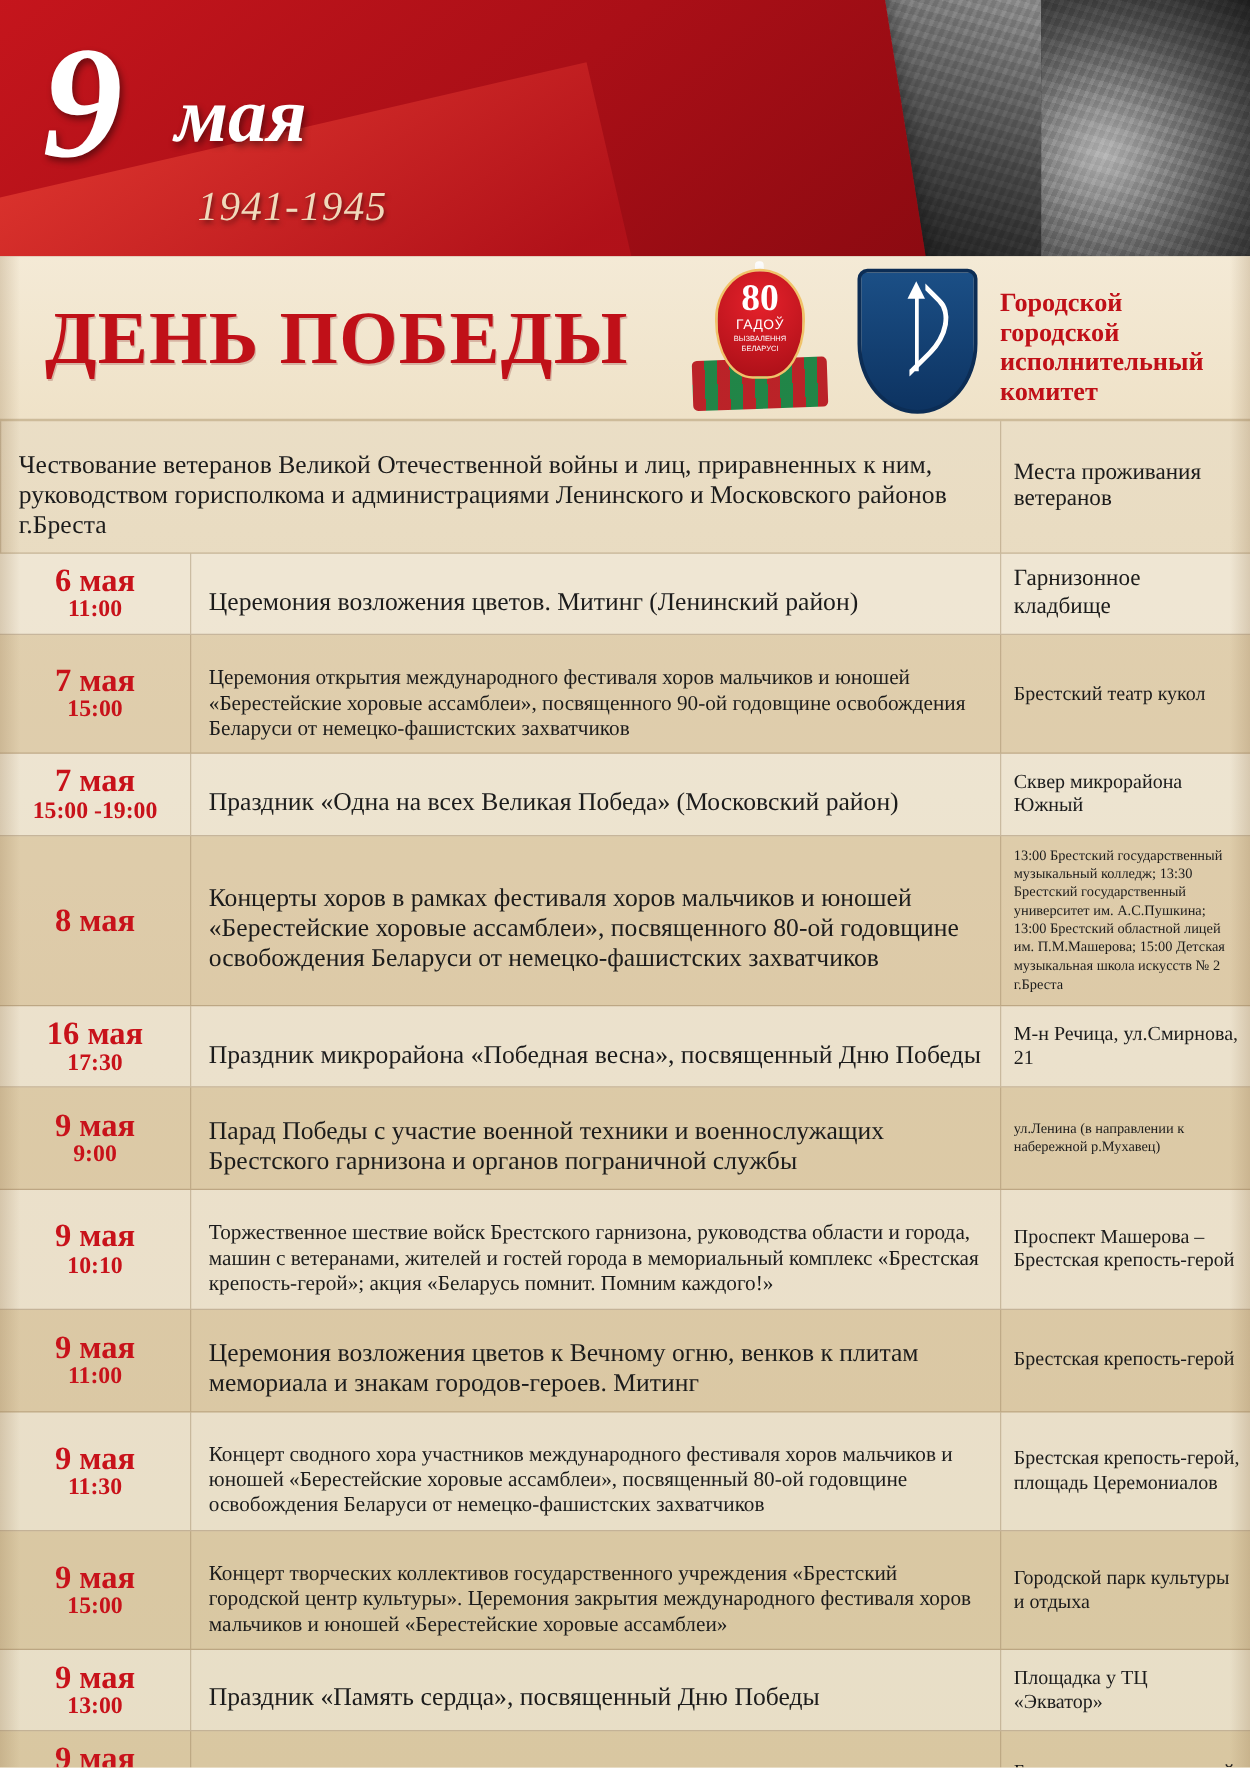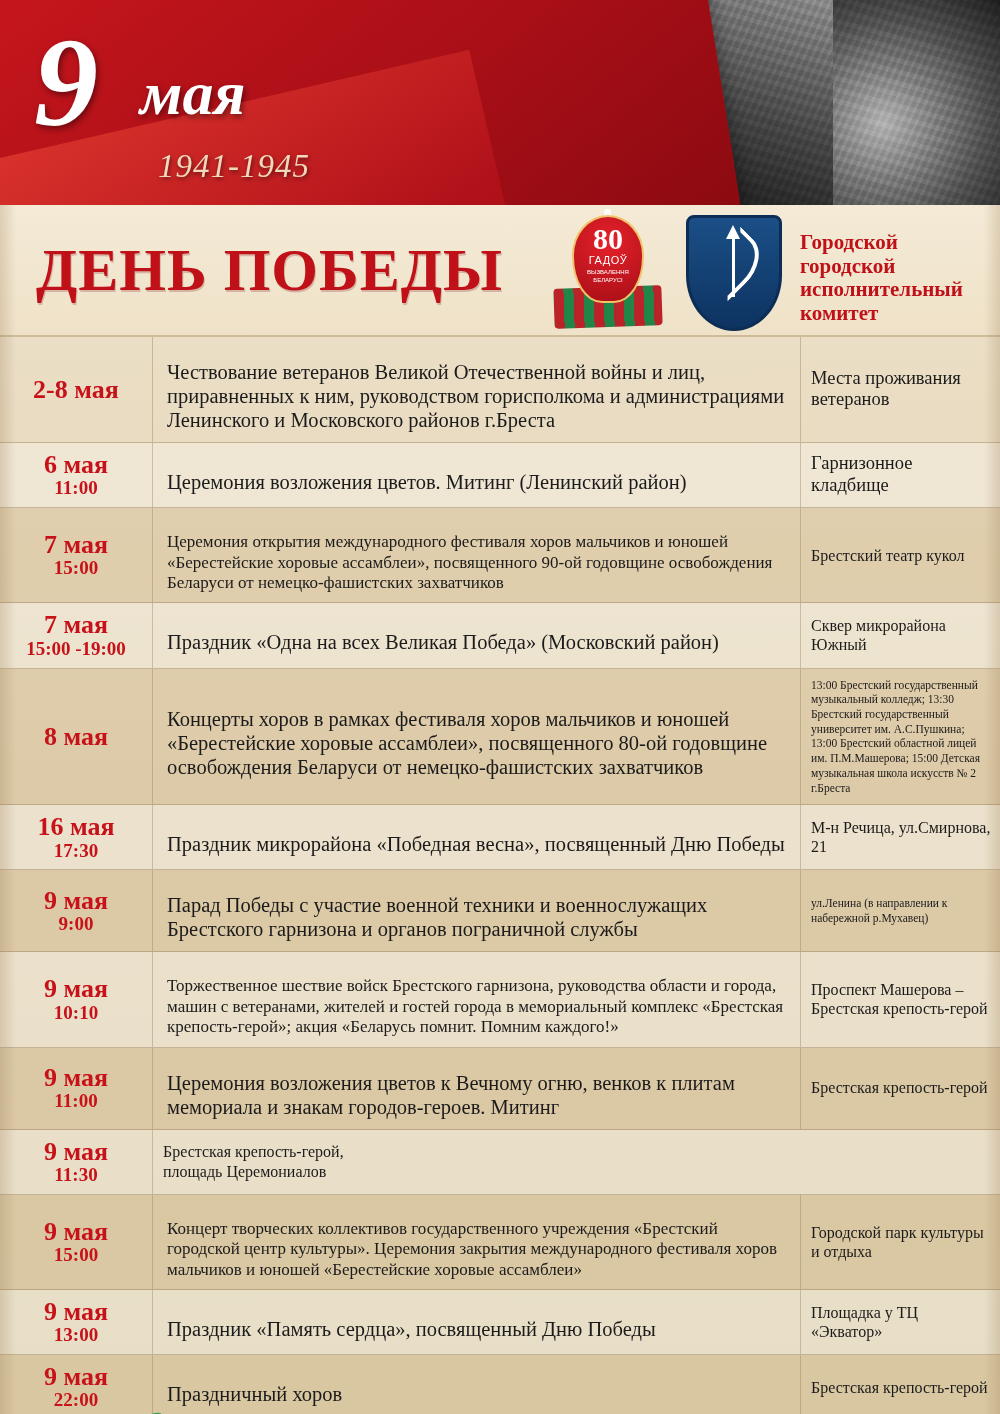--- a/index.html
+++ b/index.html
@@ -358,24 +358,20 @@
       <div>Городской</div>
       <div>городской</div>
       <div>исполнительный</div>
       <div>комитет</div>
     </div>
   </div>
 
   <div class="table">
 
     <div class="row">
-      <div class="c-date">
-        <span class="d">2-8 мая</span>
-        <span class="t"></span>
-      </div>
       <div class="c-desc">
         <p>Чествование ветеранов Великой Отечественной войны и лиц, приравненных к ним, руководством горисполкома и администрациями Ленинского и Московского районов г.Бреста</p>
       </div>
       <div class="c-place">
         <p>Места проживания ветеранов</p>
       </div>
     </div>
 
     <div class="row alt">
       <div class="c-date">
@@ -478,20 +474,23 @@
       </div>
       <div class="c-place sm">
         <p>Брестская крепость-герой</p>
       </div>
     </div>
 
     <div class="row alt">
       <div class="c-date">
         <span class="d">9 мая</span>
         <span class="t">11:30</span>
+      </div>
+      <div class="c-desc sm">
+        <p>Концерт сводного хора участников международного фестиваля хоров мальчиков и юношей «Берестейские хоровые ассамблеи», посвященный 80-ой годовщине освобождения Беларуси от немецко-фашистских захватчиков</p>
       </div>
       <div class="c-place sm">
         <p>Брестская крепость-герой, площадь Церемониалов</p>
       </div>
     </div>
 
     <div class="row alt2">
       <div class="c-date">
         <span class="d">9 мая</span>
         <span class="t">15:00</span>

